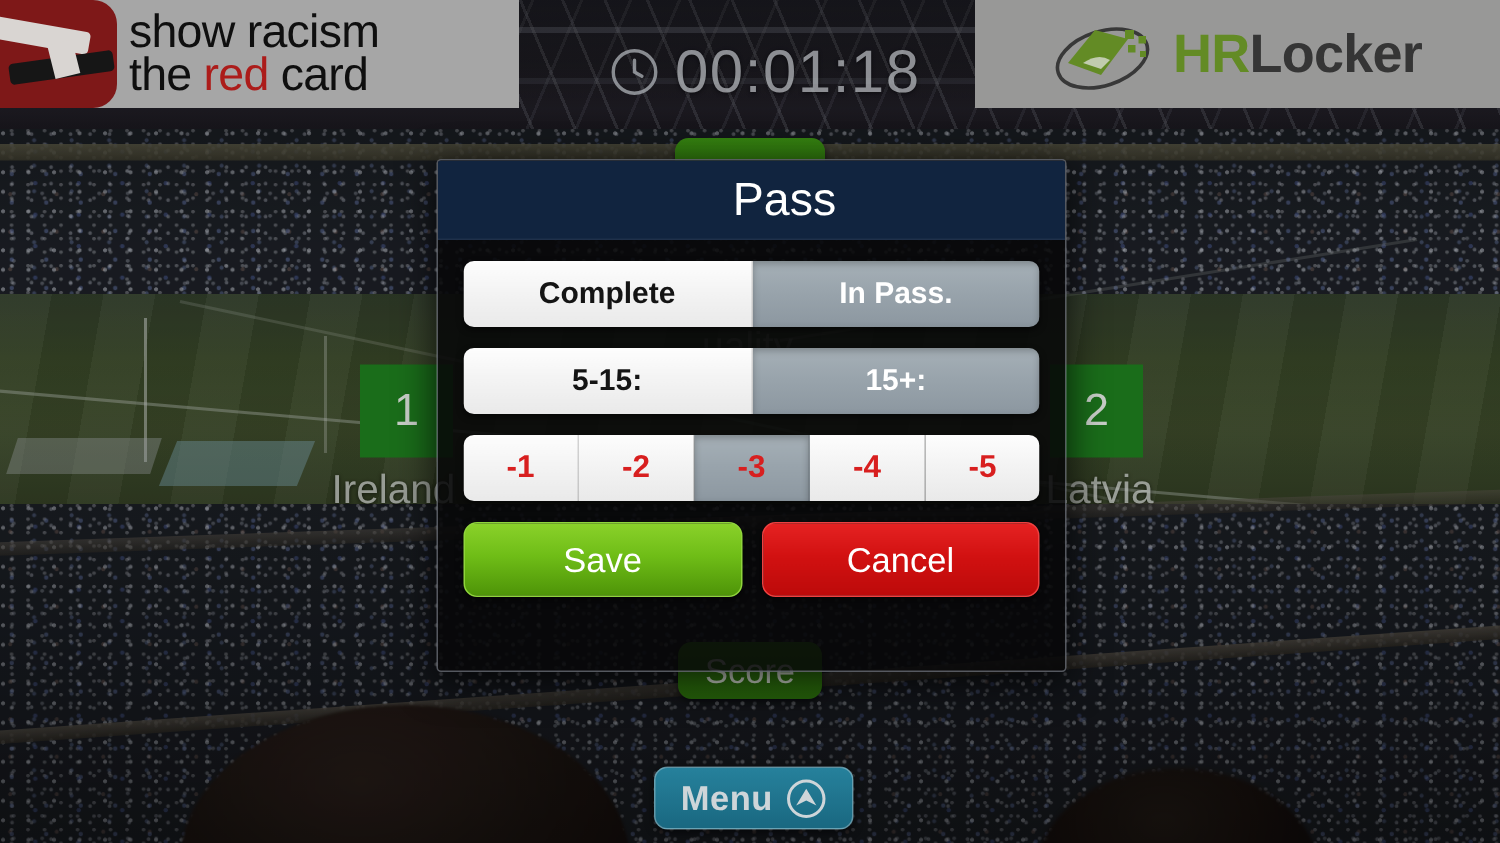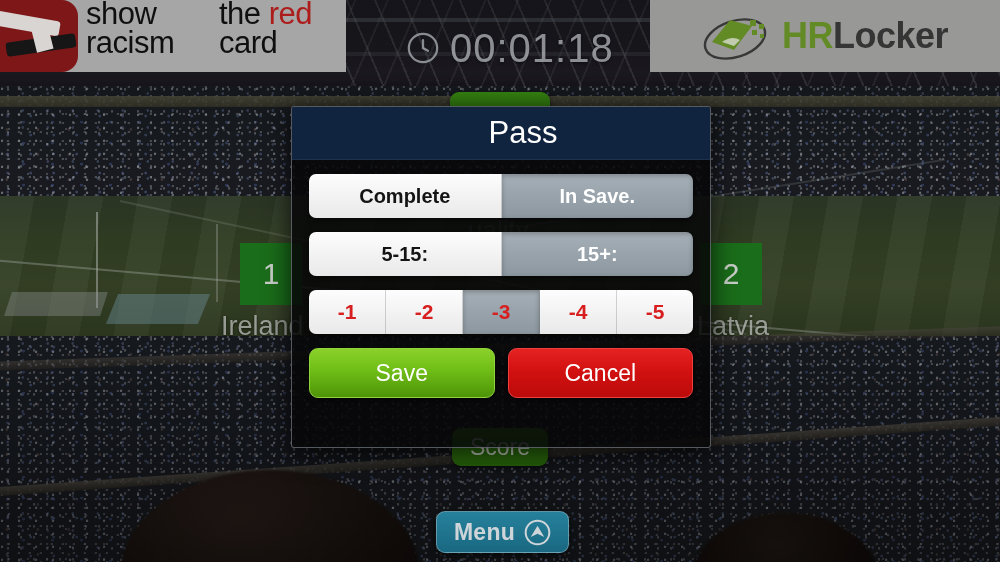--- a/index.html
+++ b/index.html
@@ -128,21 +128,21 @@
   }
   .srtrc-mark .hand-b{
     position:absolute;left:6px;top:38px;width:70px;height:14px;
     background:#191919;transform:rotate(-8deg);border-radius:3px;
   }
   .srtrc-mark .card{
     position:absolute;left:34px;top:28px;width:17px;height:23px;
     background:#f2eeea;transform:rotate(-14deg);
   }
   .srtrc-text{
-    flex:1;display:flex;justify-content:center;
+    flex:1;display:flex;flex-direction:column;justify-content:center;
     padding-left:8px;line-height:.92;
   }
   .srtrc-l1{font-size:31px;font-weight:400;color:#111;letter-spacing:-.5px;}
   .srtrc-l2{font-size:31px;font-weight:400;color:#111;letter-spacing:-.5px;}
   .srtrc-red{color:#c0201e;}
 
   .sponsor-right{
     position:absolute;right:0;top:0;width:350px;height:72px;
     background:#aaaaa9;display:flex;align-items:center;justify-content:center;gap:10px;
   }
@@ -336,21 +336,21 @@
   </div>
 
   <div class="dim"></div>
 
   <div class="dialog">
     <div class="dialog-title">Pass</div>
     <div class="dialog-body">
       <div id="rows">
           <div class="seg-row">
             <div class="seg">Complete</div>
-            <div class="seg sel">In Save.</div>
+            <div class="seg sel">In Pass.</div>
           </div>
           <div class="seg-row">
             <div class="seg">5-15:</div>
             <div class="seg sel">15+:</div>
           </div>
           <div class="seg-row">
             <div class="seg neg">-1</div>
             <div class="seg neg">-2</div>
             <div class="seg sel neg">-3</div>
             <div class="seg neg">-4</div>

